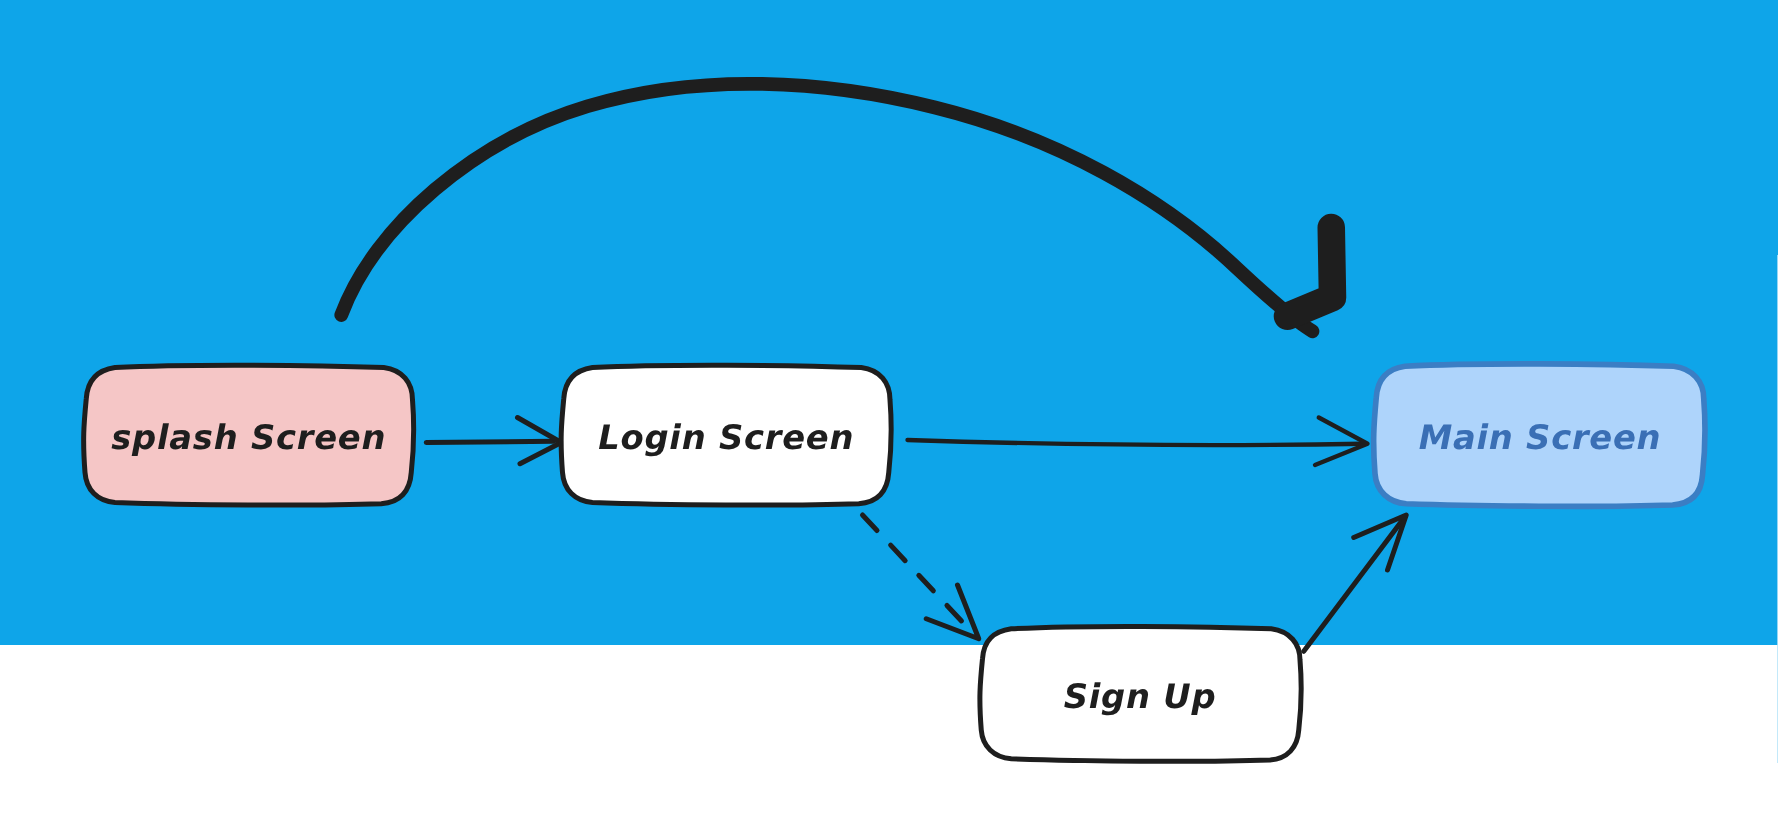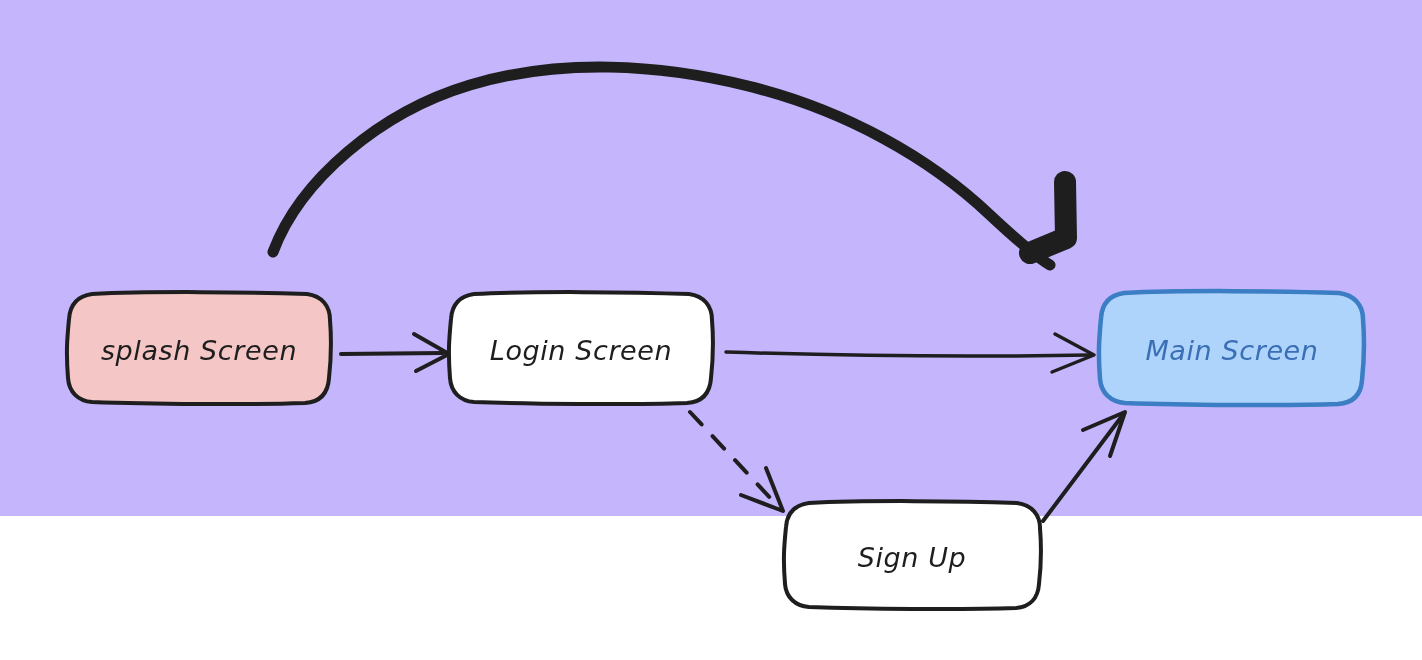--- a/index.html
+++ b/index.html
@@ -11,21 +11,22 @@
   body {
     width: 1422px;
     height: 660px;
     overflow: hidden;
     font-family: "DejaVu Sans", sans-serif;
   }
   #canvas {
     position: relative;
     width: 1422px;
     height: 516px;
-    background: #c4b5fd;
+    background: #0ea5e9;
+    font-weight: bold;
   }
   #diagram-svg {
     position: absolute;
     left: 0;
     top: 0;
     width: 1422px;
     height: 660px;
   }
   .node-label {
     font-family: "DejaVu Sans", sans-serif;

